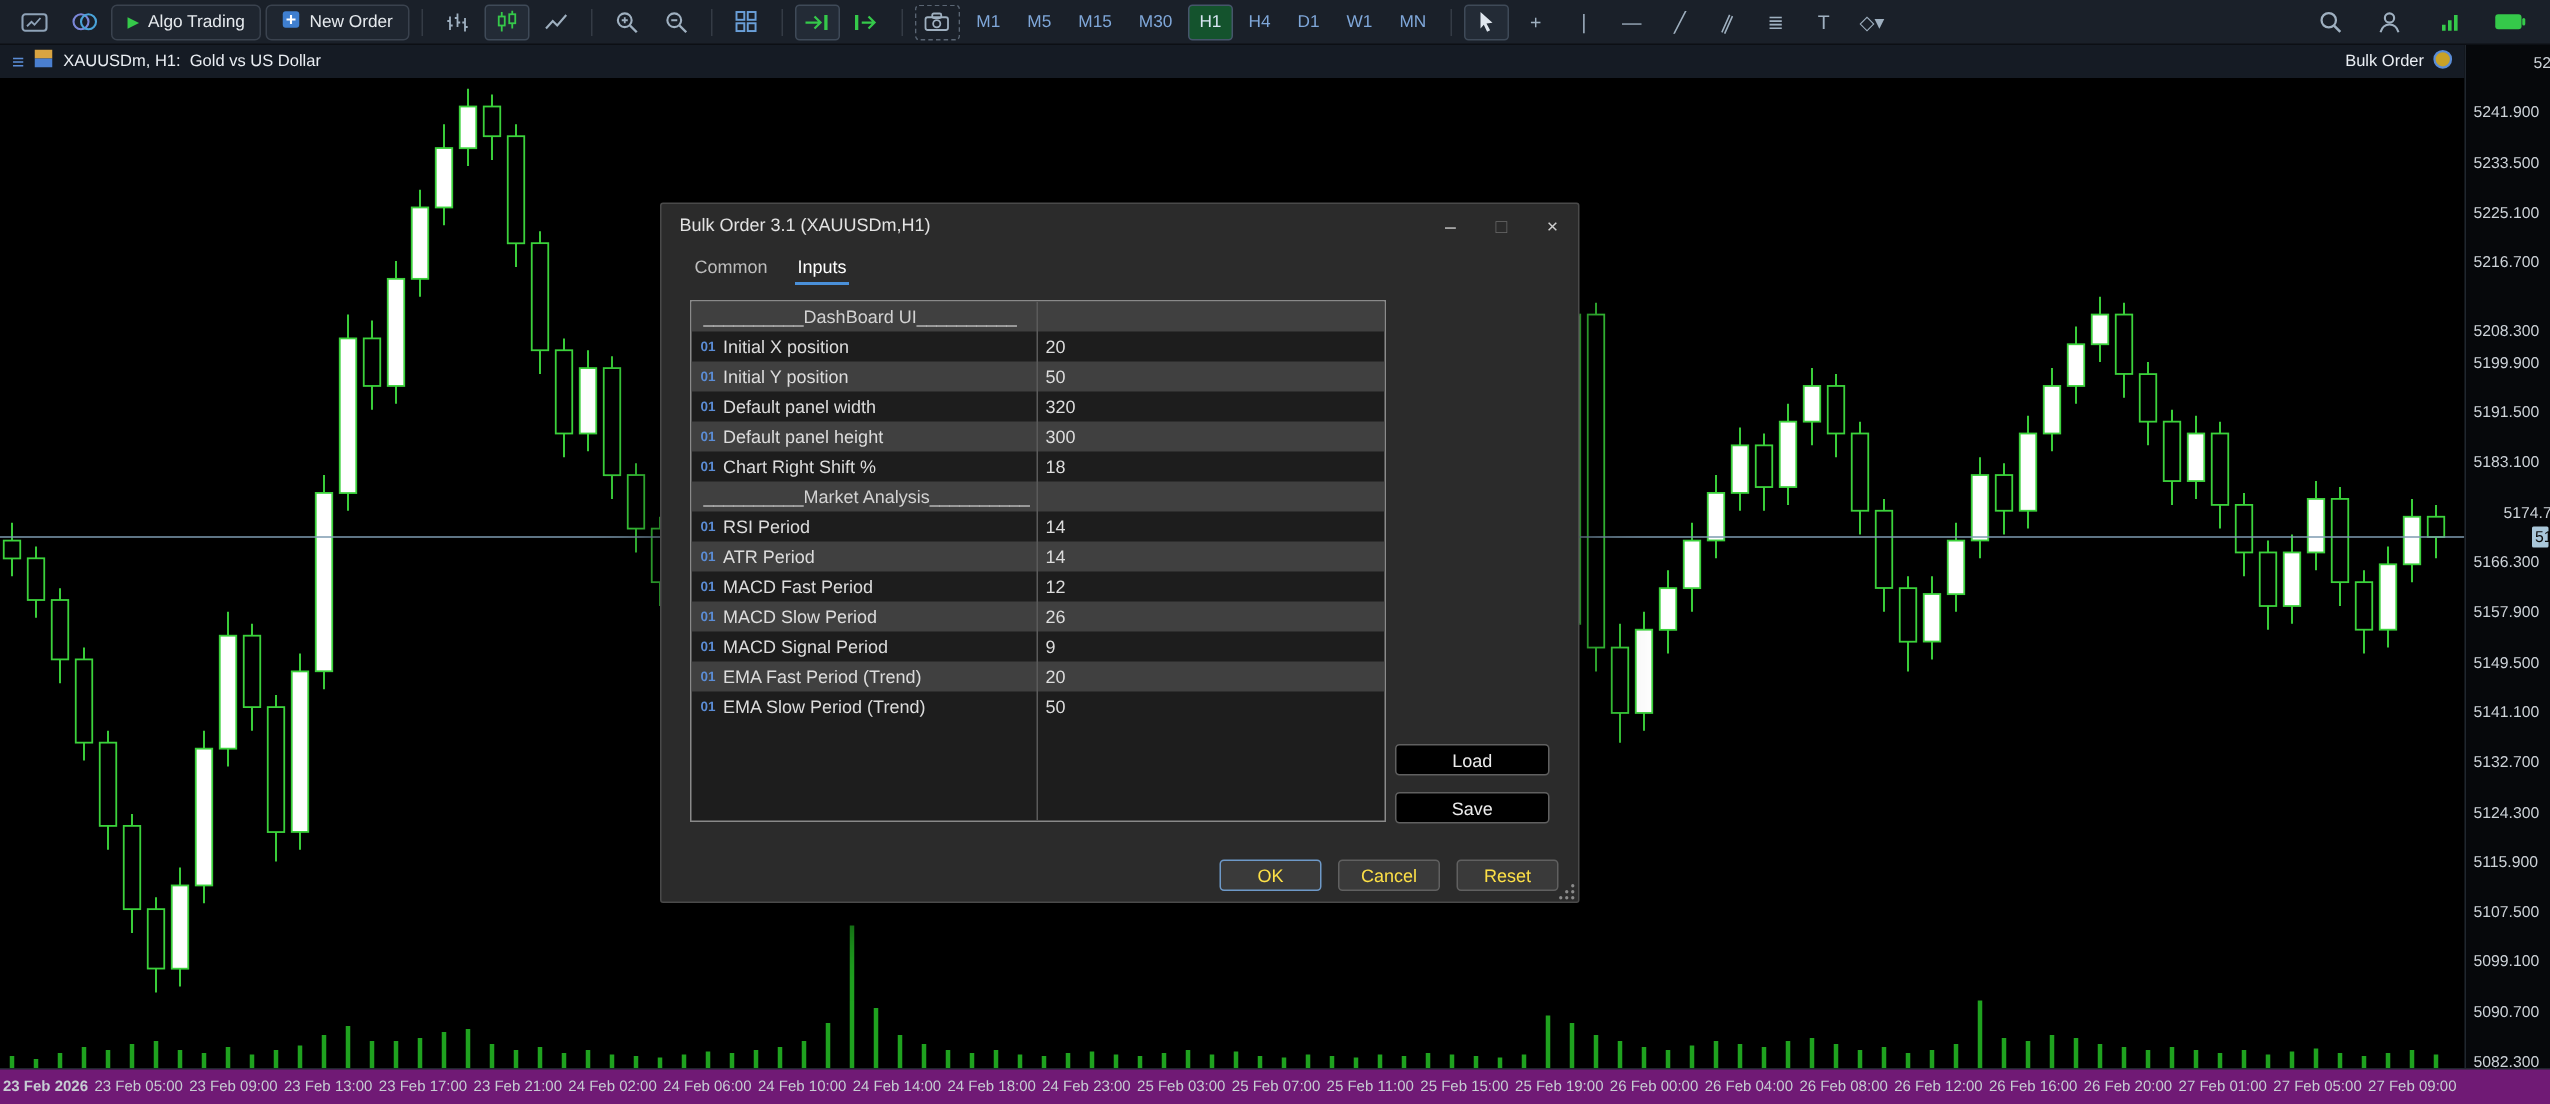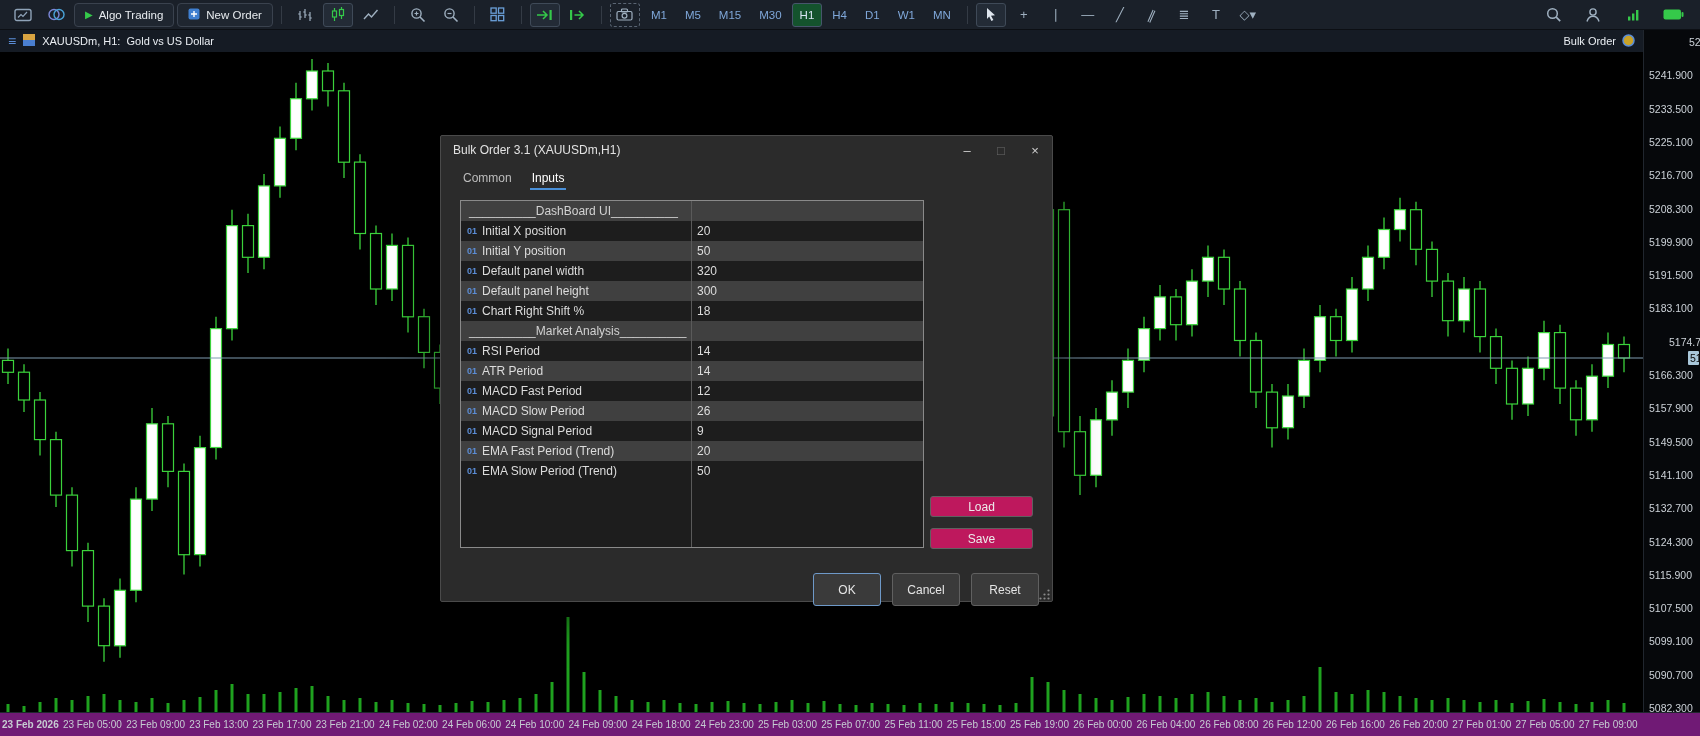--- a/index.html
+++ b/index.html
@@ -62,27 +62,27 @@
   .thead{display:flex;height:25px;border-bottom:1px solid #5a5a5a;color:#d8d8d8;font-size:12px;align-items:center}
   .thead .c1{width:230px;padding-left:6px;box-sizing:border-box}
   .thead .c2{flex:1;padding-left:6px}
   .trow{display:flex;height:20px;align-items:center;font-size:12px;color:#dcdcdc}
   .trow.even{background:#404040}
   .trow .c1{width:230px;padding-left:6px;display:flex;align-items:center;gap:5px;box-sizing:border-box;overflow:hidden;white-space:nowrap}
   .trow .c2{flex:1;padding-left:6px;white-space:nowrap}
   .trow.section .c1{padding-left:8px;color:#d2d2d2}
   .pic{color:#5b8dd6;font-size:9px;font-weight:bold;flex:none}
   .vdiv{position:absolute;left:230px;top:0;bottom:0;width:1px;background:#5a5a5a}
-  .side-btn{position:absolute;width:103px;height:21px;background:#be185d;border:1px solid #606060;border-radius:3px;
+  .side-btn{position:absolute;width:103px;height:21px;background:#000000;border:1px solid #606060;border-radius:3px;
     color:#ececec;font-size:12px;display:flex;align-items:center;justify-content:center;box-sizing:border-box}
   .akey::first-letter{text-decoration:underline}
   #load{right:19px;top:360px}
   #save{right:19px;top:392px}
-  .bot-btn{position:absolute;top:437px;width:68px;height:33px;background:#3a3a3a;border:1px solid #606060;border-radius:3px;
-    color:#e5e5e5;font-size:12px;display:flex;align-items:center;justify-content:center;box-sizing:border-box}
+  .bot-btn{position:absolute;top:437px;width:68px;height:21px;background:#3a3a3a;border:1px solid #606060;border-radius:3px;
+    color:#fde047;font-size:12px;display:flex;align-items:center;justify-content:center;box-sizing:border-box}
   #okbtn{left:372px;border-color:#6e99c8}
   #cancelbtn{left:451px}
   #resetbtn{left:530px}
   .grip{position:absolute;right:1px;bottom:1px}
 </style>
 </head>
 <body>
 
 <div class="app" data-name="mt5-window">
 
@@ -563,21 +563,21 @@
             </svg></span>
       </div>
     </div>
 
     <div class="price-axis" data-name="price-axis">
         <div class="plabel" data-name="price-label" style="top: 6px; margin-left: 40px;">5250.300</div>
         <div class="plabel" data-name="price-label" style="top: 39px;">5241.900</div>
         <div class="plabel" data-name="price-label" style="top: 73px;">5233.500</div>
         <div class="plabel" data-name="price-label" style="top: 106px;">5225.100</div>
         <div class="plabel" data-name="price-label" style="top: 139px;">5216.700</div>
-        <div class="plabel" data-name="price-label" style="top: 173px;">5208.300</div>
+        <div class="plabel" data-name="price-label" style="top: 185px;">5208.300</div>
         <div class="plabel" data-name="price-label" style="top: 206px;">5199.900</div>
         <div class="plabel" data-name="price-label" style="top: 239px;">5191.500</div>
         <div class="plabel" data-name="price-label" style="top: 272px;">5183.100</div>
         <div class="plabel" data-name="price-label" style="top: 306px; padding-left: 20px;">5174.700</div>
         <div class="plabel" data-name="price-label" style="top: 339px;">5166.300</div>
         <div class="plabel" data-name="price-label" style="top: 372px;">5157.900</div>
         <div class="plabel" data-name="price-label" style="top: 406px;">5149.500</div>
         <div class="plabel" data-name="price-label" style="top: 439px;">5141.100</div>
         <div class="plabel" data-name="price-label" style="top: 472px;">5132.700</div>
         <div class="plabel" data-name="price-label" style="top: 506px;">5124.300</div>
@@ -724,21 +724,21 @@
   <div class="time-axis" data-name="time-axis">
       <div class="tlabel bold" data-name="time-label">23 Feb 2026</div>
       <div class="tlabel" data-name="time-label">23 Feb 05:00</div>
       <div class="tlabel" data-name="time-label">23 Feb 09:00</div>
       <div class="tlabel" data-name="time-label">23 Feb 13:00</div>
       <div class="tlabel" data-name="time-label">23 Feb 17:00</div>
       <div class="tlabel" data-name="time-label">23 Feb 21:00</div>
       <div class="tlabel" data-name="time-label">24 Feb 02:00</div>
       <div class="tlabel" data-name="time-label">24 Feb 06:00</div>
       <div class="tlabel" data-name="time-label">24 Feb 10:00</div>
-      <div class="tlabel" data-name="time-label">24 Feb 09:00</div>
+      <div class="tlabel" data-name="time-label">24 Feb 14:00</div>
       <div class="tlabel" data-name="time-label">24 Feb 18:00</div>
       <div class="tlabel" data-name="time-label">24 Feb 23:00</div>
       <div class="tlabel" data-name="time-label">25 Feb 03:00</div>
       <div class="tlabel" data-name="time-label">25 Feb 07:00</div>
       <div class="tlabel" data-name="time-label">25 Feb 11:00</div>
       <div class="tlabel" data-name="time-label">25 Feb 15:00</div>
       <div class="tlabel" data-name="time-label">25 Feb 19:00</div>
       <div class="tlabel" data-name="time-label">26 Feb 00:00</div>
       <div class="tlabel" data-name="time-label">26 Feb 04:00</div>
       <div class="tlabel" data-name="time-label">26 Feb 08:00</div>

